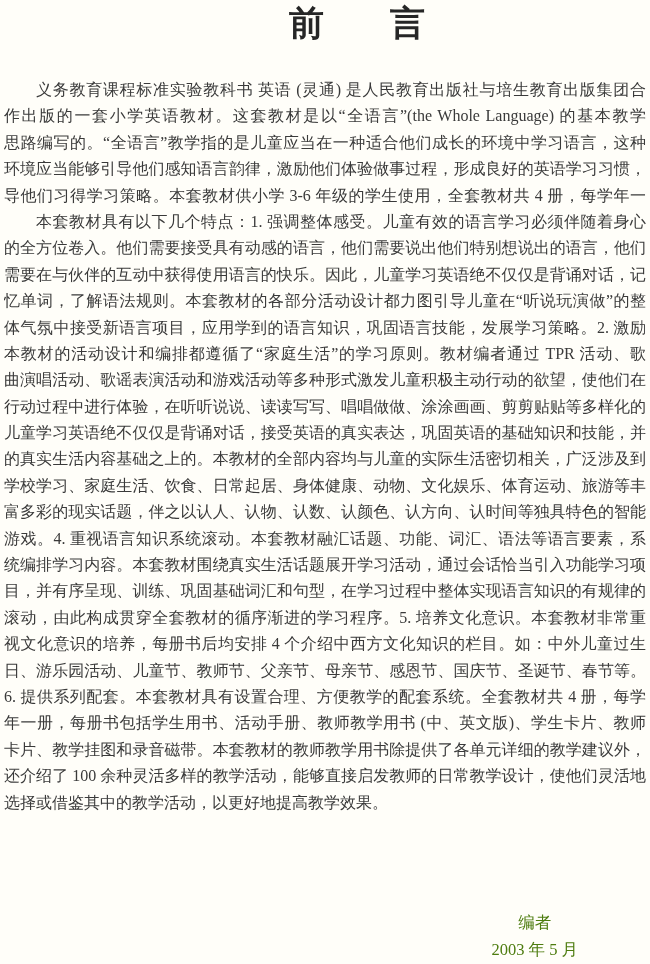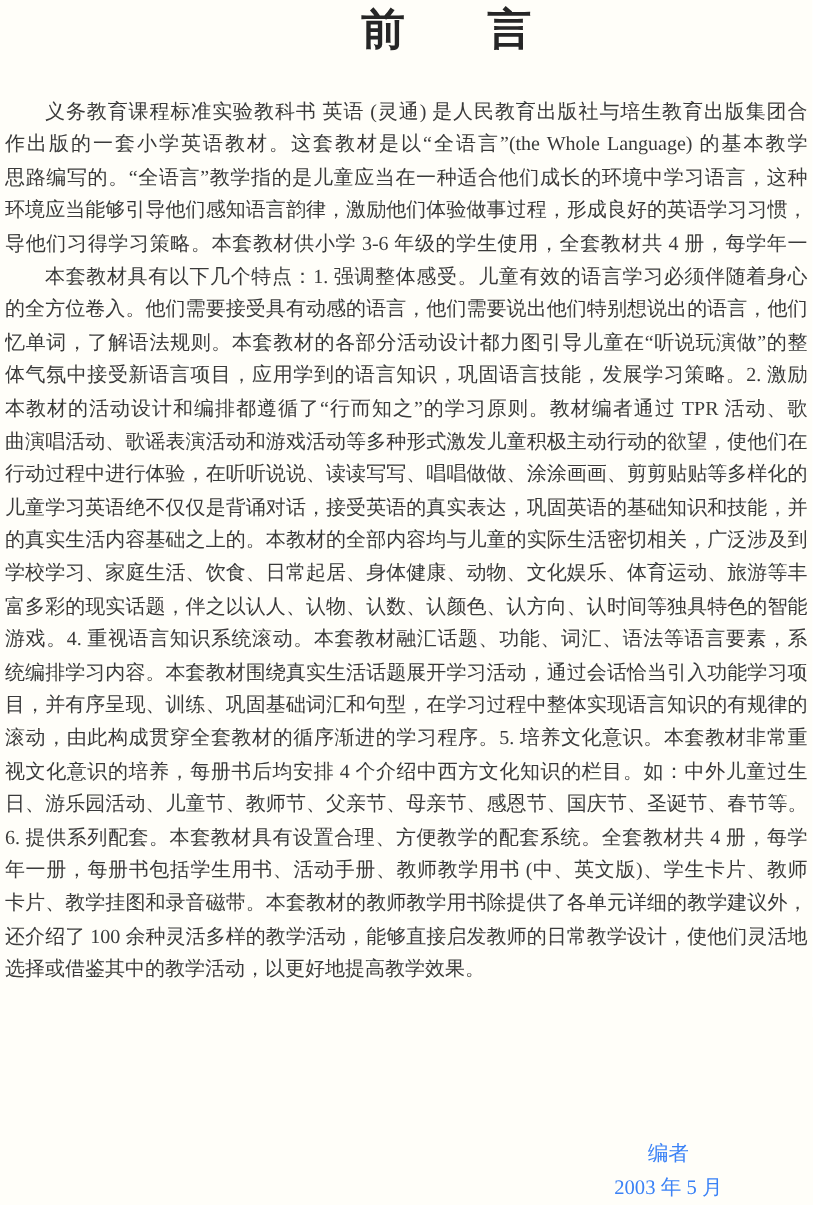--- a/index.html
+++ b/index.html
@@ -51,21 +51,21 @@
   }
   .line.last {
     text-align: right;
     text-align-last: left;
   }
   .signature {
     position: absolute;
     top: 909px;
     right: 72px;
     text-align: center;
-    color: #3b82f6;
+    color: #4d7c0f;
     font-size: 16.5px;
     line-height: 27px;
   }
   .signature div {
     white-space: nowrap;
   }
 </style>
 </head>
 <body>
 
@@ -77,23 +77,24 @@
 
   <div class="doc-body">
 
   <div class="line indent">义务教育课程标准实验教科书 英语 (灵通) 是人民教育出版社与培生教育出版集团合</div>
       <div class="line">作出版的一套小学英语教材。这套教材是以“全语言”(the Whole Language) 的基本教学</div>
       <div class="line">思路编写的。“全语言”教学指的是儿童应当在一种适合他们成长的环境中学习语言，这种</div>
       <div class="line">环境应当能够引导他们感知语言韵律，激励他们体验做事过程，形成良好的英语学习习惯，指</div>
       <div class="line">导他们习得学习策略。本套教材供小学 3-6 年级的学生使用，全套教材共 4 册，每学年一册。</div>
       <div class="line indent">本套教材具有以下几个特点：1. 强调整体感受。儿童有效的语言学习必须伴随着身心</div>
       <div class="line">的全方位卷入。他们需要接受具有动感的语言，他们需要说出他们特别想说出的语言，他们</div>
+      <div class="line">需要在与伙伴的互动中获得使用语言的快乐。因此，儿童学习英语绝不仅仅是背诵对话，记</div>
       <div class="line">忆单词，了解语法规则。本套教材的各部分活动设计都力图引导儿童在“听说玩演做”的整</div>
       <div class="line">体气氛中接受新语言项目，应用学到的语言知识，巩固语言技能，发展学习策略。2. 激励</div>
-      <div class="line">本教材的活动设计和编排都遵循了“行而知之”的学习原则。教材编者通过 TPR 活动、歌</div>
+      <div class="line">本教材的活动设计和编排都遵循了“家庭生活”的学习原则。教材编者通过 TPR 活动、歌</div>
       <div class="line">曲演唱活动、歌谣表演活动和游戏活动等多种形式激发儿童积极主动行动的欲望，使他们在</div>
       <div class="line">行动过程中进行体验，在听听说说、读读写写、唱唱做做、涂涂画画、剪剪贴贴等多样化的</div>
       <div class="line">儿童学习英语绝不仅仅是背诵对话，接受英语的真实表达，巩固英语的基础知识和技能，并</div>
       <div class="line">的真实生活内容基础之上的。本教材的全部内容均与儿童的实际生活密切相关，广泛涉及到</div>
       <div class="line">学校学习、家庭生活、饮食、日常起居、身体健康、动物、文化娱乐、体育运动、旅游等丰</div>
       <div class="line">富多彩的现实话题，伴之以认人、认物、认数、认颜色、认方向、认时间等独具特色的智能</div>
       <div class="line">游戏。4. 重视语言知识系统滚动。本套教材融汇话题、功能、词汇、语法等语言要素，系</div>
       <div class="line">统编排学习内容。本套教材围绕真实生活话题展开学习活动，通过会话恰当引入功能学习项</div>
       <div class="line">目，并有序呈现、训练、巩固基础词汇和句型，在学习过程中整体实现语言知识的有规律的</div>
       <div class="line">滚动，由此构成贯穿全套教材的循序渐进的学习程序。5. 培养文化意识。本套教材非常重</div>

